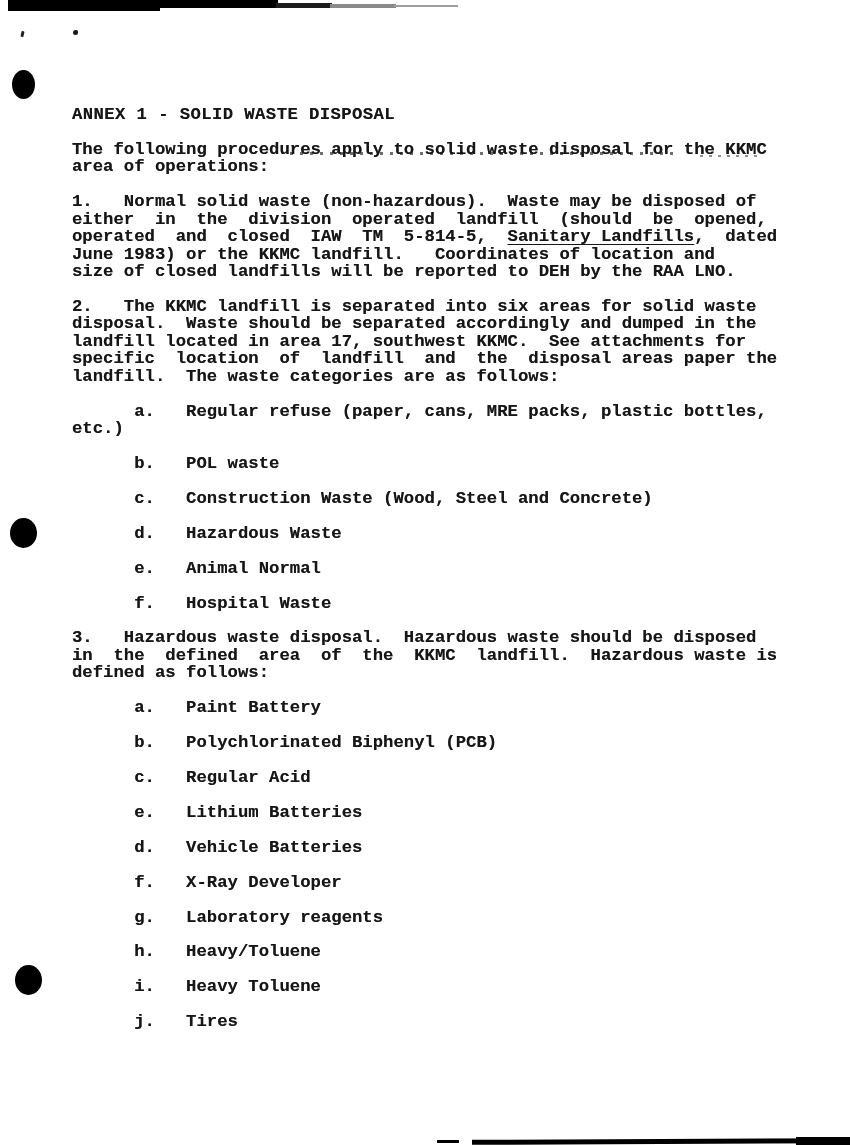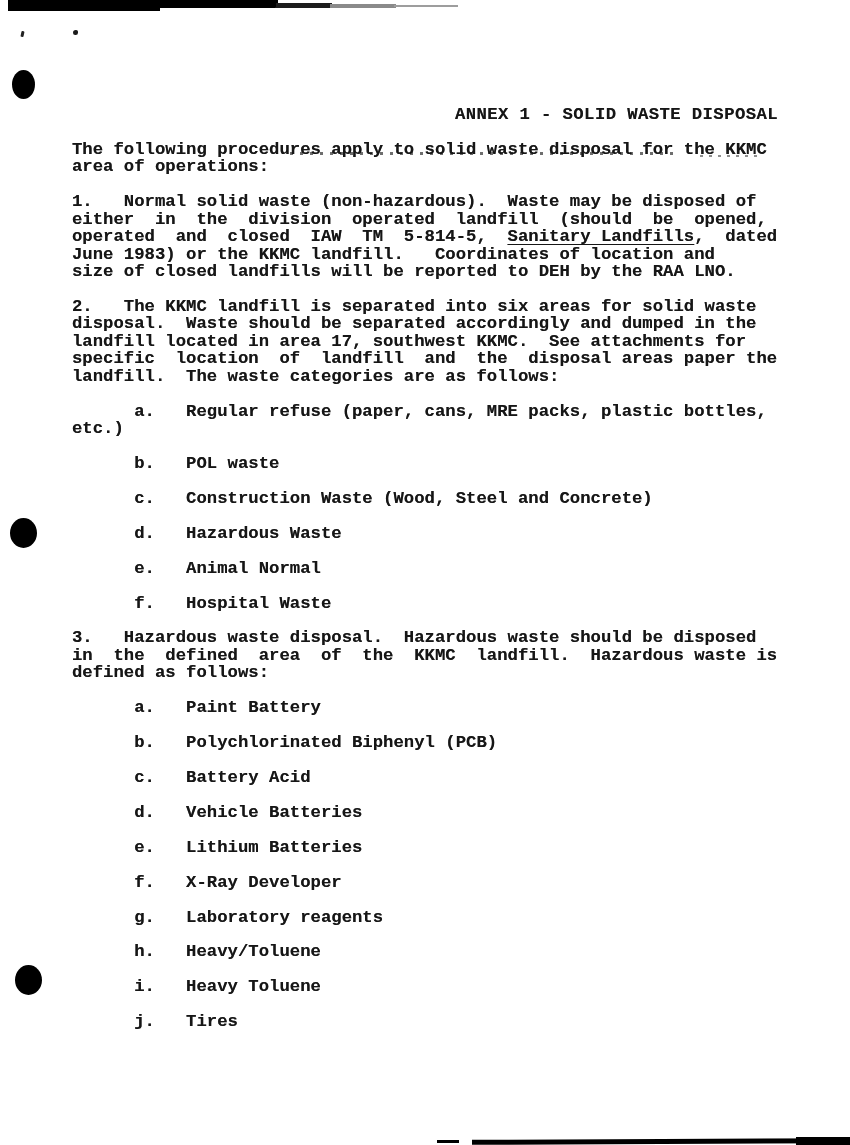--- a/index.html
+++ b/index.html
@@ -18,21 +18,21 @@
     left:72px; top:106px;
     width:706px;
     font-size:17.3px;
     line-height:17.45px;
   }
   .block { margin-bottom:17.45px; }
   .line {
     white-space:pre;
     text-shadow:0 0 0.5px rgba(0,0,0,0.55);
   }
-  .title-line { text-align:right; letter-spacing:0.4px; }
+  .title-line { text-align:left; letter-spacing:0.4px; }
   .u { text-decoration:underline; text-underline-offset:2.5px; }
 
   
   .artifact { position:absolute; pointer-events:none; }
   .topbar-thick { left:8px;   top:0;      width:152px; height:11px; background:#000; }
   .topbar-main  { left:8px;   top:0;      width:270px; height:8px;  background:#000; border-radius:0 0 3px 0; }
   .topbar-mid   { left:276px; top:3px;    width:56px;  height:5px;  background:#1c1c1c; }
   .topbar-gray  { left:330px; top:4px;    width:66px;  height:4px;  background:var(--gray,#8a8a8a); }
   .topbar-thin  { left:394px; top:5px;    width:64px;  height:2px;  background:#9d9d9d; }
   .speck-1      { left:21px;  top:31px;   width:3px;   height:6px;  background:#222; transform:rotate(12deg); border-radius:1px; }
@@ -116,27 +116,27 @@
         <div class="line">in  the  defined  area  of  the  KKMC  landfill.  Hazardous waste is</div>
         <div class="line">defined as follows:</div>
       </div>
       <div class="block">
         <div class="line">      a.   Paint Battery</div>
       </div>
       <div class="block">
         <div class="line">      b.   Polychlorinated Biphenyl (PCB)</div>
       </div>
       <div class="block">
-        <div class="line">      c.   Battery Acid</div>
+        <div class="line">      c.   Regular Acid</div>
+      </div>
+      <div class="block">
+        <div class="line">      e.   Lithium Batteries</div>
       </div>
       <div class="block">
         <div class="line">      d.   Vehicle Batteries</div>
-      </div>
-      <div class="block">
-        <div class="line">      e.   Lithium Batteries</div>
       </div>
       <div class="block">
         <div class="line">      f.   X-Ray Developer</div>
       </div>
       <div class="block">
         <div class="line">      g.   Laboratory reagents</div>
       </div>
       <div class="block">
         <div class="line">      h.   Heavy/Toluene</div>
       </div>

